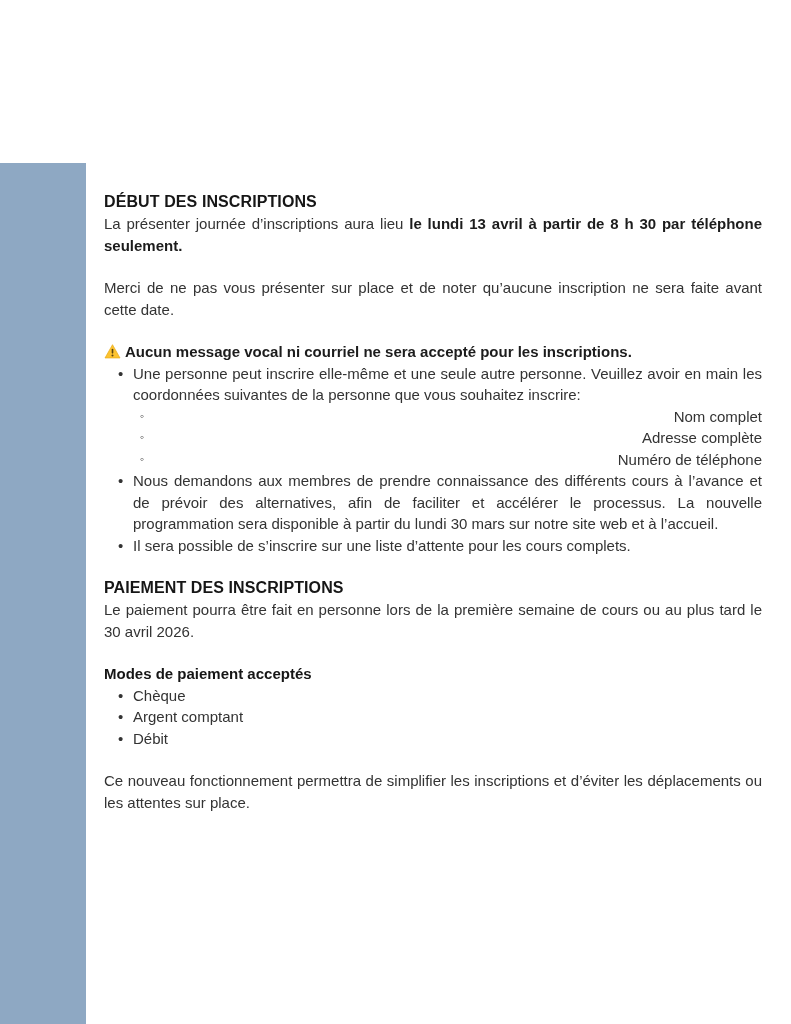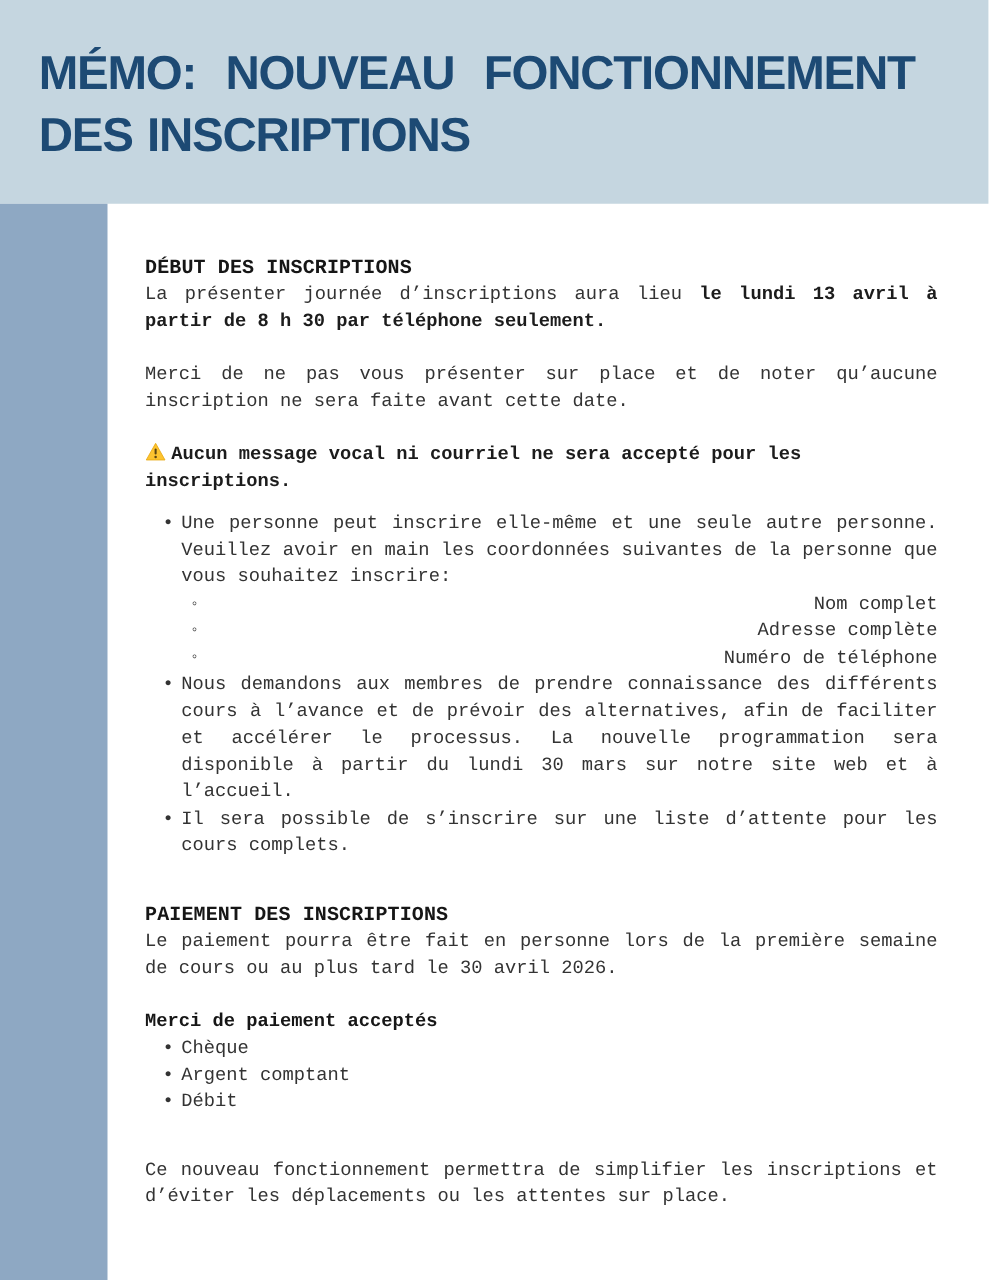--- a/index.html
+++ b/index.html
@@ -61,21 +61,21 @@
     color:var(--heading);
     letter-spacing:0.1px;
   }
   .subheading{
     font-weight:700;
     color:var(--heading);
   }
   p{margin:0 0 21px 0;}
   p.just{text-align:justify;}
   p.tight{margin-bottom:0;}
-  section{margin:12px;font-family:Liberation Mono, monospace;}
+  section{margin:0;}
   section + section{margin-top:0;}
   strong{font-weight:700;color:#1c1c1c;}
   .wicon{
     display:inline-block;
     width:17px;height:15px;
     vertical-align:-2px;
     margin-right:4px;
   }
   
   .list{margin:0;}
@@ -100,26 +100,20 @@
     line-height:21.5px;
   }
   .li.sub .li-text{text-align:right;}
   .gap{height:21px;}
 </style>
 </head>
 <body>
 
 <div class="page">
 
-  <header class="header">
-    <h1 class="title">
-      <span class="t1">MÉMO: NOUVEAU FONCTIONNEMENT</span>
-      <span class="t2">DES INSCRIPTIONS</span>
-    </h1>
-  </header>
 
   <aside class="sidebar"></aside>
 
   <main class="content">
 
     <section>
       <h2>DÉBUT DES INSCRIPTIONS</h2>
       <p class="just"><span>La présenter journée d’inscriptions aura lieu </span><strong>le lundi 13 avril à partir de 8 h 30 par téléphone seulement.</strong></p>
       <p class="just">Merci de ne pas vous présenter sur place et de noter qu’aucune inscription ne sera faite avant cette date.</p>
       <p class="tight">
@@ -157,21 +151,21 @@
           <span class="marker">•</span>
           <span class="li-text">Il sera possible de s’inscrire sur une liste d’attente pour les cours complets.</span>
         </div>
       </div>
       <div class="gap"></div>
     </section>
 
     <section>
       <h2>PAIEMENT DES INSCRIPTIONS</h2>
       <p class="just">Le paiement pourra être fait en personne lors de la première semaine de cours ou au plus tard le 30 avril 2026.</p>
-      <p class="subheading tight">Merci de paiement acceptés</p>
+      <p class="subheading tight">Modes de paiement acceptés</p>
       <div class="list">
         <div class="li">
           <span class="marker">•</span>
           <span class="li-text">Chèque</span>
         </div>
         <div class="li">
           <span class="marker">•</span>
           <span class="li-text">Argent comptant</span>
         </div>
         <div class="li">

